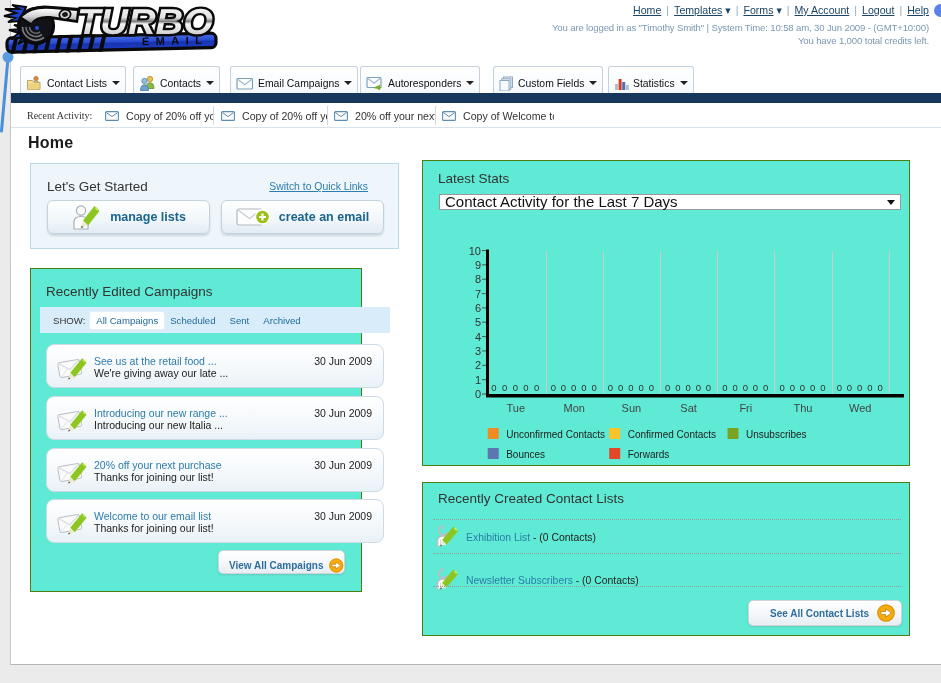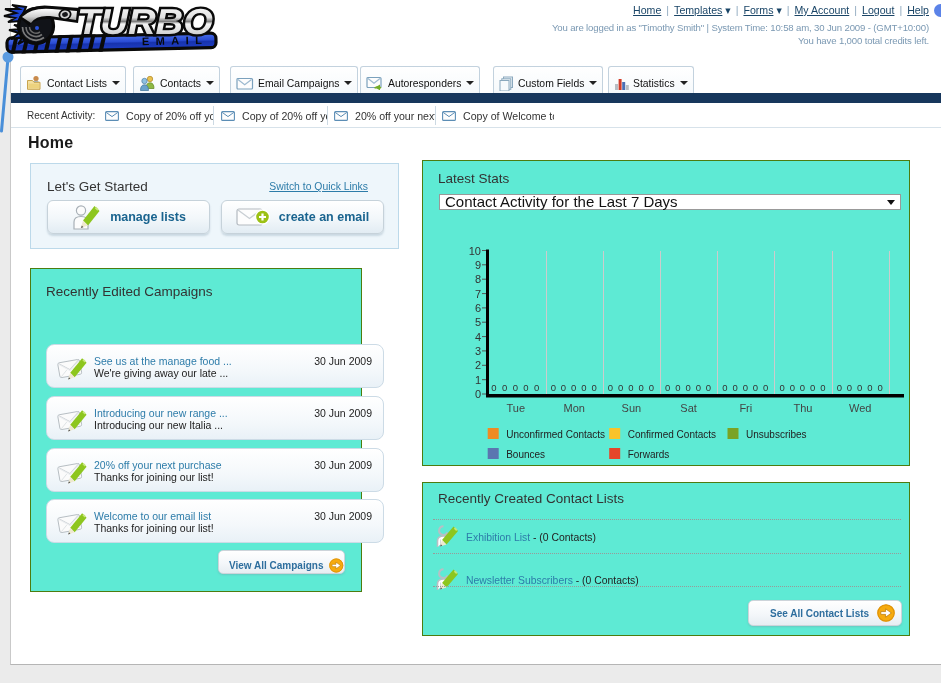--- a/index.html
+++ b/index.html
@@ -15,21 +15,21 @@
 #helpdot { position:absolute; top:4px; right:-6px; width:13px; height:13px; border-radius:50%; background:#5b83e8; }
 
 
 .tab { position:absolute; top:66px; height:27px; border:1px solid #c3d2de; border-bottom:none; border-radius:3px 3px 0 0; background:linear-gradient(#ffffff,#f7fafc 70%,#edf2f6); font-size:10.4px; color:#111; display:flex; align-items:center; padding:16px 5px; white-space:nowrap; }
 .tab svg { margin-right:4px; }
 .tab .car { margin-left:5px; width:0; height:0; border-left:4px solid transparent; border-right:4px solid transparent; border-top:4px solid #222; }
 #navybar { position:absolute; left:0; top:93px; width:931px; height:10px; background:#17375c; }
 
 
 #recent { position:absolute; left:0; top:103px; width:931px; height:25px; border-bottom:1px solid #d7e2ea; font-size:11px; color:#333; }
-#recent .lbl { position:absolute; left:16px; top:7px; font-size:10px; }
+#recent .lbl { position:absolute; left:16px; top:7px; font-size:10px;font-family:Liberation Serif, serif; }
 .ritem { position:absolute; top:4px; height:17px; display:flex; align-items:center; color:#333; font-size:10.6px; overflow:hidden; white-space:nowrap; }
 .ritem svg { margin-right:7px; flex:0 0 auto; }
 .rsep { position:absolute; top:3px; height:19px; width:1px; background:#ccd9e3; }
 
 
 h1 { position:absolute; left:17px; top:134px; font-size:16px; color:#1a1a1a; letter-spacing:0.2px; }
 
 .panel { position:absolute; background:#5eead4; border:1px solid #4d7c0f; }
 .ptitle { font-size:13.5px; color:#333; }
 
@@ -158,36 +158,43 @@
     <div class="bigbtn" style="left:190px; width:163px;"><svg width="34" height="24" viewBox="0 0 34 24">
           <rect x="1" y="4" width="25" height="16" rx="2" fill="#fdfdfd" stroke="#b3bac0" stroke-width="1.2"></rect>
           <path d="M2 5 L13.5 13.5 L25 5" fill="none" stroke="#c9cfd4" stroke-width="1.4"></path>
           <circle cx="26.5" cy="12" r="7" fill="#9cc115" stroke="#fff" stroke-width="1.4"></circle>
           <path d="M26.5 8.5 V15.5 M23 12 H30" stroke="#fff" stroke-width="2.2"></path>
         </svg>create an email</div>
   </div>
 
   <div class="panel" id="camp">
     <div class="ptitle">Recently Edited Campaigns</div>
+    <div id="showbar">
+        <span class="sl">SHOW:</span>
+        <a class="on" href="#">All Campaigns</a>
+        <a href="#">Scheduled</a>
+        <a href="#">Sent</a>
+        <a href="#">Archived</a>
+      </div>
     <div class="citem" style="top:75px;">
         <svg class="ic" width="32" height="30" viewBox="0 0 36 34">
           <g transform="rotate(-10 16 18)">
             <rect x="3" y="9" width="25" height="17" rx="2" fill="#fbfbfb" stroke="#b3bac0" stroke-width="1"></rect>
             <path d="M4 10 L15.5 19 L27 10" fill="none" stroke="#c9cfd4" stroke-width="1.4"></path>
             <path d="M4.5 25 L12 18.5 M26.5 25 L19 18.5" stroke="#dde1e4" stroke-width="1" fill="none"></path>
             <path d="M4 10 L15.5 19 L27 10 L27 11.5 L15.5 20.5 L4 11.5 Z" fill="#eceef0"></path>
           </g>
           <g>
             <path d="M29.5 6 L34.5 11 L21 27.5 L16 22.5 Z" fill="#8dc61e"></path>
             <path d="M30.5 7.5 L33 10" stroke="#c6e67a" stroke-width="2" fill="none"></path>
             <path d="M16 22.5 L21 27.5 L13.5 30 Z" fill="#efe9cf"></path>
             <path d="M14.6 27.5 L13.5 30 L16.2 29.1 Z" fill="#555"></path>
           </g>
         </svg>
-        <div class="t1">See us at the manage food ...</div>
+        <div class="t1">See us at the retail food ...</div>
         <div class="t2">We're giving away our late ...</div>
         <div class="dt">30 Jun 2009</div>
       </div>
     <div class="citem" style="top:127px;">
         <svg class="ic" width="32" height="30" viewBox="0 0 36 34">
           <g transform="rotate(-10 16 18)">
             <rect x="3" y="9" width="25" height="17" rx="2" fill="#fbfbfb" stroke="#b3bac0" stroke-width="1"></rect>
             <path d="M4 10 L15.5 19 L27 10" fill="none" stroke="#c9cfd4" stroke-width="1.4"></path>
             <path d="M4.5 25 L12 18.5 M26.5 25 L19 18.5" stroke="#dde1e4" stroke-width="1" fill="none"></path>
             <path d="M4 10 L15.5 19 L27 10 L27 11.5 L15.5 20.5 L4 11.5 Z" fill="#eceef0"></path>

